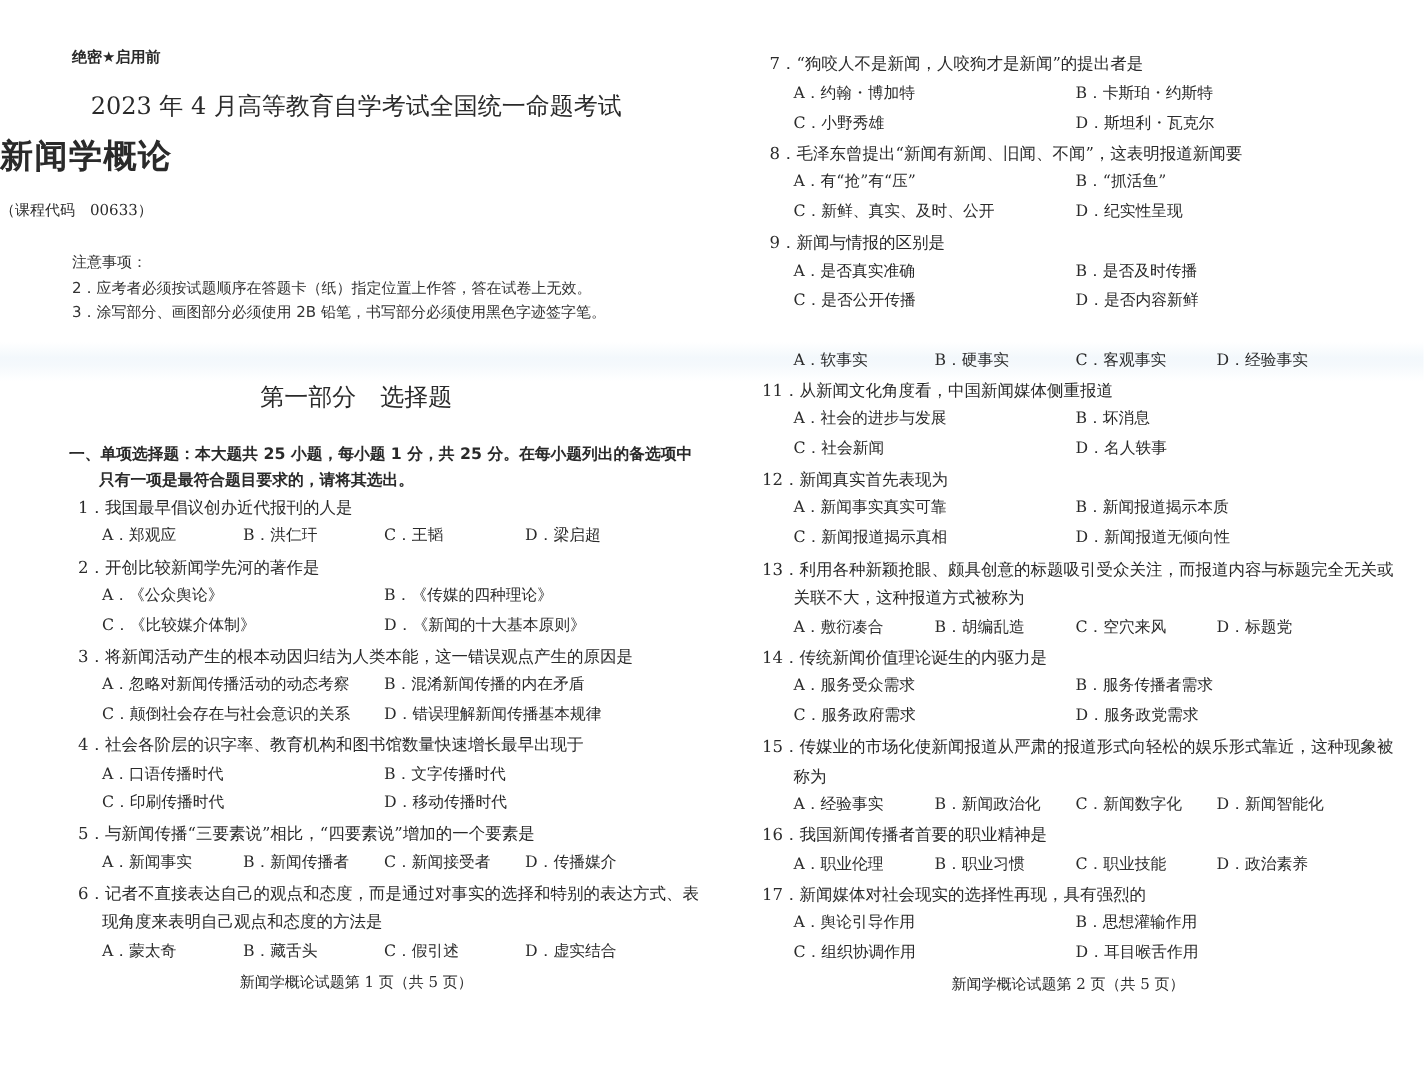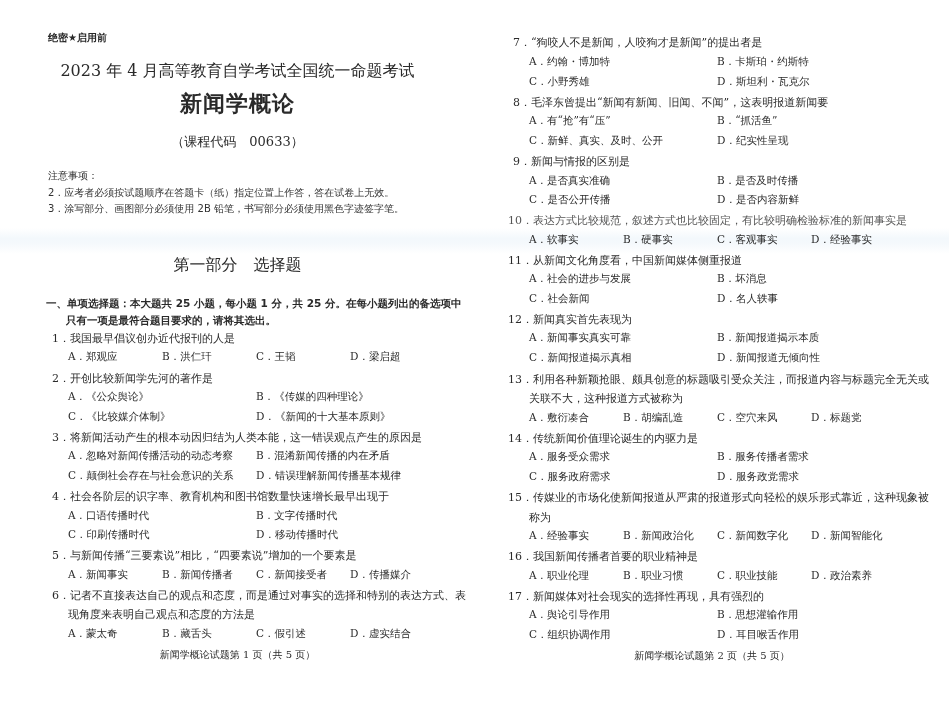--- a/index.html
+++ b/index.html
@@ -7,22 +7,22 @@
     width:949px; height:716px; background:#ffffff; position:relative; overflow:hidden;
     font-family: "DejaVu Serif", "Liberation Serif", serif; color:#2a2a2a;
   }
   .band { position:absolute; left:0; top:228px; width:949px; height:26px; background:linear-gradient(#ffffff, #f3f8fc 40%, #f5f9fc 60%, #ffffff); }
   .page { position:absolute; top:0; height:716px; }
   .page.left { left:0; width:475px; }
   .page.right { left:475px; width:474px; }
   .abs { position:absolute; white-space:nowrap; }
   .secret { left:48px; top:31px; font-size:10px; font-family:"DejaVu Sans", sans-serif;font-weight:bold; }
   .exam-title { left:0; width:475px; text-align:center; top:61px; font-size:16px; }
-  .subject-title { left:0; width:475px; text-align:center; top:89px; font-size:22px; font-weight:bold; font-family:"DejaVu Sans", sans-serif; letter-spacing:1px; }
-  .course-code { left:0; width:475px; text-align:center; top:133px; font-size:13px; }
+  .subject-title { left:0; width:475px; text-align:left; top:89px; font-size:22px; font-weight:bold; font-family:"DejaVu Sans", sans-serif; letter-spacing:1px; }
+  .course-code { left:0; width:475px; text-align:left; top:133px; font-size:10px; }
   .notes { left:48px; top:168px; font-size:10px; font-family:"DejaVu Sans", sans-serif; line-height:16.5px; color:#333; }
   .part-title { left:0; width:475px; text-align:center; top:255px; font-size:16px; font-family:"DejaVu Sans", sans-serif; }
   .section-head { left:46px; top:295px; font-size:10.5px; line-height:17px; font-weight:bold; font-family:"DejaVu Sans", sans-serif; }
   .section-head .indent { padding-left:20px; }
   .q { font-size:11px; }
   .opt { font-size:10.5px; }
   .footer { font-size:10px; }
 </style>
 </head>
 <body>
@@ -101,21 +101,20 @@
   <div class="abs opt" style="left:242px;top:114px">B．“抓活鱼”</div>
   <div class="abs opt" style="left:54px;top:134px">C．新鲜、真实、及时、公开</div>
   <div class="abs opt" style="left:242px;top:134px">D．纪实性呈现</div>
 
   <div class="abs q" style="left:38px;top:154px"><span>9．</span><span>新闻与情报的区别是</span></div>
   <div class="abs opt" style="left:54px;top:174px">A．是否真实准确</div>
   <div class="abs opt" style="left:242px;top:174px">B．是否及时传播</div>
   <div class="abs opt" style="left:54px;top:193px">C．是否公开传播</div>
   <div class="abs opt" style="left:242px;top:193px">D．是否内容新鲜</div>
 
-  <div class="abs q" style="left:33px;top:213px;color:#555"><span>10．</span><span>表达方式比较规范，叙述方式也比较固定，有比较明确检验标准的新闻事实是</span></div>
   <div class="abs opt" style="left:54px;top:233px">A．软事实</div>
   <div class="abs opt" style="left:148px;top:233px">B．硬事实</div>
   <div class="abs opt" style="left:242px;top:233px">C．客观事实</div>
   <div class="abs opt" style="left:336px;top:233px">D．经验事实</div>
 
   <div class="abs q" style="left:33px;top:253px"><span>11．</span><span>从新闻文化角度看，中国新闻媒体侧重报道</span></div>
   <div class="abs opt" style="left:54px;top:272px">A．社会的进步与发展</div>
   <div class="abs opt" style="left:242px;top:272px">B．坏消息</div>
   <div class="abs opt" style="left:54px;top:292px">C．社会新闻</div>
   <div class="abs opt" style="left:242px;top:292px">D．名人轶事</div>

